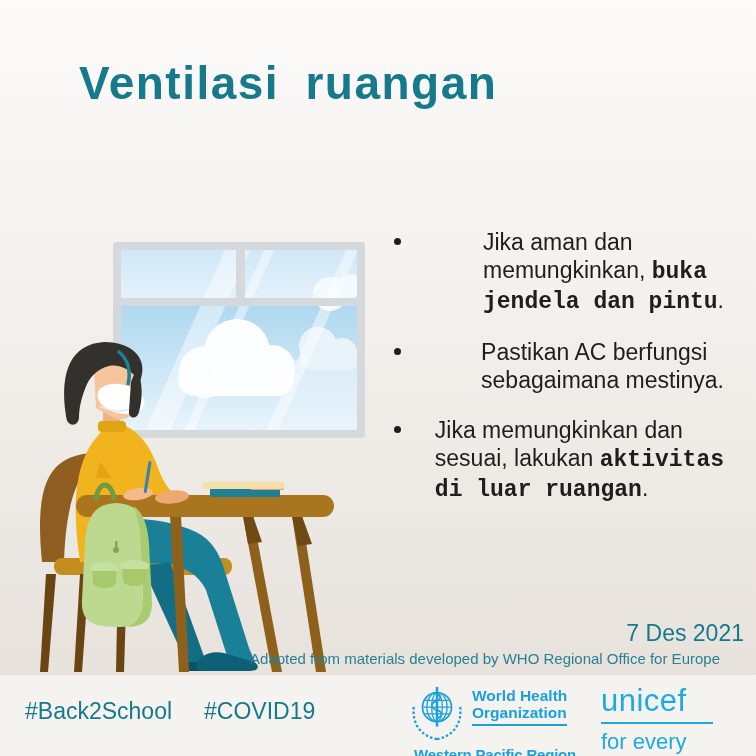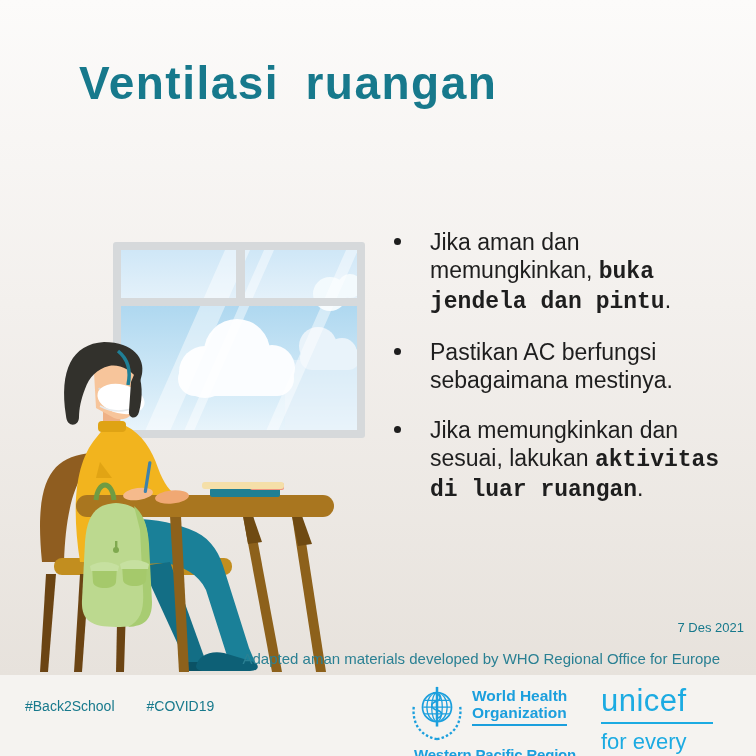--- a/index.html
+++ b/index.html
@@ -8,32 +8,32 @@
   .main-bg{position:absolute;left:0;top:0;width:756px;height:675px;
            background:linear-gradient(180deg,#FCFBFA 0%,#F3F0ED 45%,#E7E2DC 100%);}
   .footer{position:absolute;left:0;bottom:0;width:756px;height:81px;background:#F5F3F0;}
 
   .title{position:absolute;left:79px;top:56px;font-size:46px;font-weight:700;
          color:var(--teal);letter-spacing:1.5px;word-spacing:12px;white-space:nowrap;}
   .subtitle{position:absolute;left:82px;top:122px;font-size:26px;line-height:33px;
             color:#3A3A38;white-space:pre-line;}
 
   .bullets{position:absolute;left:394px;top:228px;width:330px;}
-  .bullet-item{display:flex;margin-bottom:22px;}
+  .bullet-item{display:flex;margin-bottom:22px;justify-content:space-between;}
   .bullet-dot{width:7px;height:7px;border-radius:50%;background:#1E1E1E;
               margin-top:10px;flex:0 0 7px;}
   .bullet-text{margin-left:29px;font-size:23px;line-height:28px;color:#1E1E1E;
                white-space:pre-line;}
   .bullet-text .b{font-weight:700;font-family:Liberation Mono, monospace;}
 
-  .date{position:absolute;right:12px;top:620px;font-size:13px;color:var(--teal);}
+  .date{position:absolute;right:12px;top:620px;font-size:23px;color:var(--teal);}
   .attribution{position:absolute;right:36px;top:650px;font-size:15px;color:#2A8093;}
 
   .hashtags{position:absolute;left:25px;top:23px;display:flex;column-gap:21px;
-            font-size:14px;color:var(--teal);gap:32px;}
+            font-size:23px;color:var(--teal);gap:32px;}
 
   .who-logo{position:absolute;left:408px;top:8px;color:var(--whoblue);}
   .who-top{display:flex;align-items:flex-start;}
   .who-names{margin-left:6px;margin-top:4px;font-size:15.5px;font-weight:700;line-height:17px;}
   .who-div{height:2px;background:var(--whoblue);margin-top:3px;width:100%;}
   .who-region{margin-top:3px;margin-left:6px;font-size:15px;font-weight:700;letter-spacing:-0.2px;white-space:nowrap;}
 
   .unicef-logo{position:absolute;left:601px;top:11px;color:var(--unicefblue);width:118px;}
   .unicef-top{display:flex;align-items:flex-start;gap:35px;}
   .unicef-word{font-size:31px;line-height:30px;letter-spacing:0.5px;}
@@ -181,21 +181,21 @@
       </div>
       <div class="bullet-item">
         <span class="bullet-dot"></span>
         <div class="bullet-text"><span>Jika memungkinkan dan
 sesuai, lakukan </span><span class="b">aktivitas
 di luar ruangan</span><span>.</span></div>
       </div>
     </div>
 
   <div class="date">7 Des 2021</div>
-  <div class="attribution">Adapted aman materials developed by WHO Regional Office for Europe</div>
+  <div class="attribution">Adapted from materials developed by WHO Regional Office for Europe</div>
 
   <div class="footer">
     <div class="hashtags">
         <span>#Back2School</span>
         <span>#COVID19</span>
       </div>
 
     <div class="who-logo">
       <div class="who-top">
         <svg width="58" height="60" viewBox="0 0 60 62">

